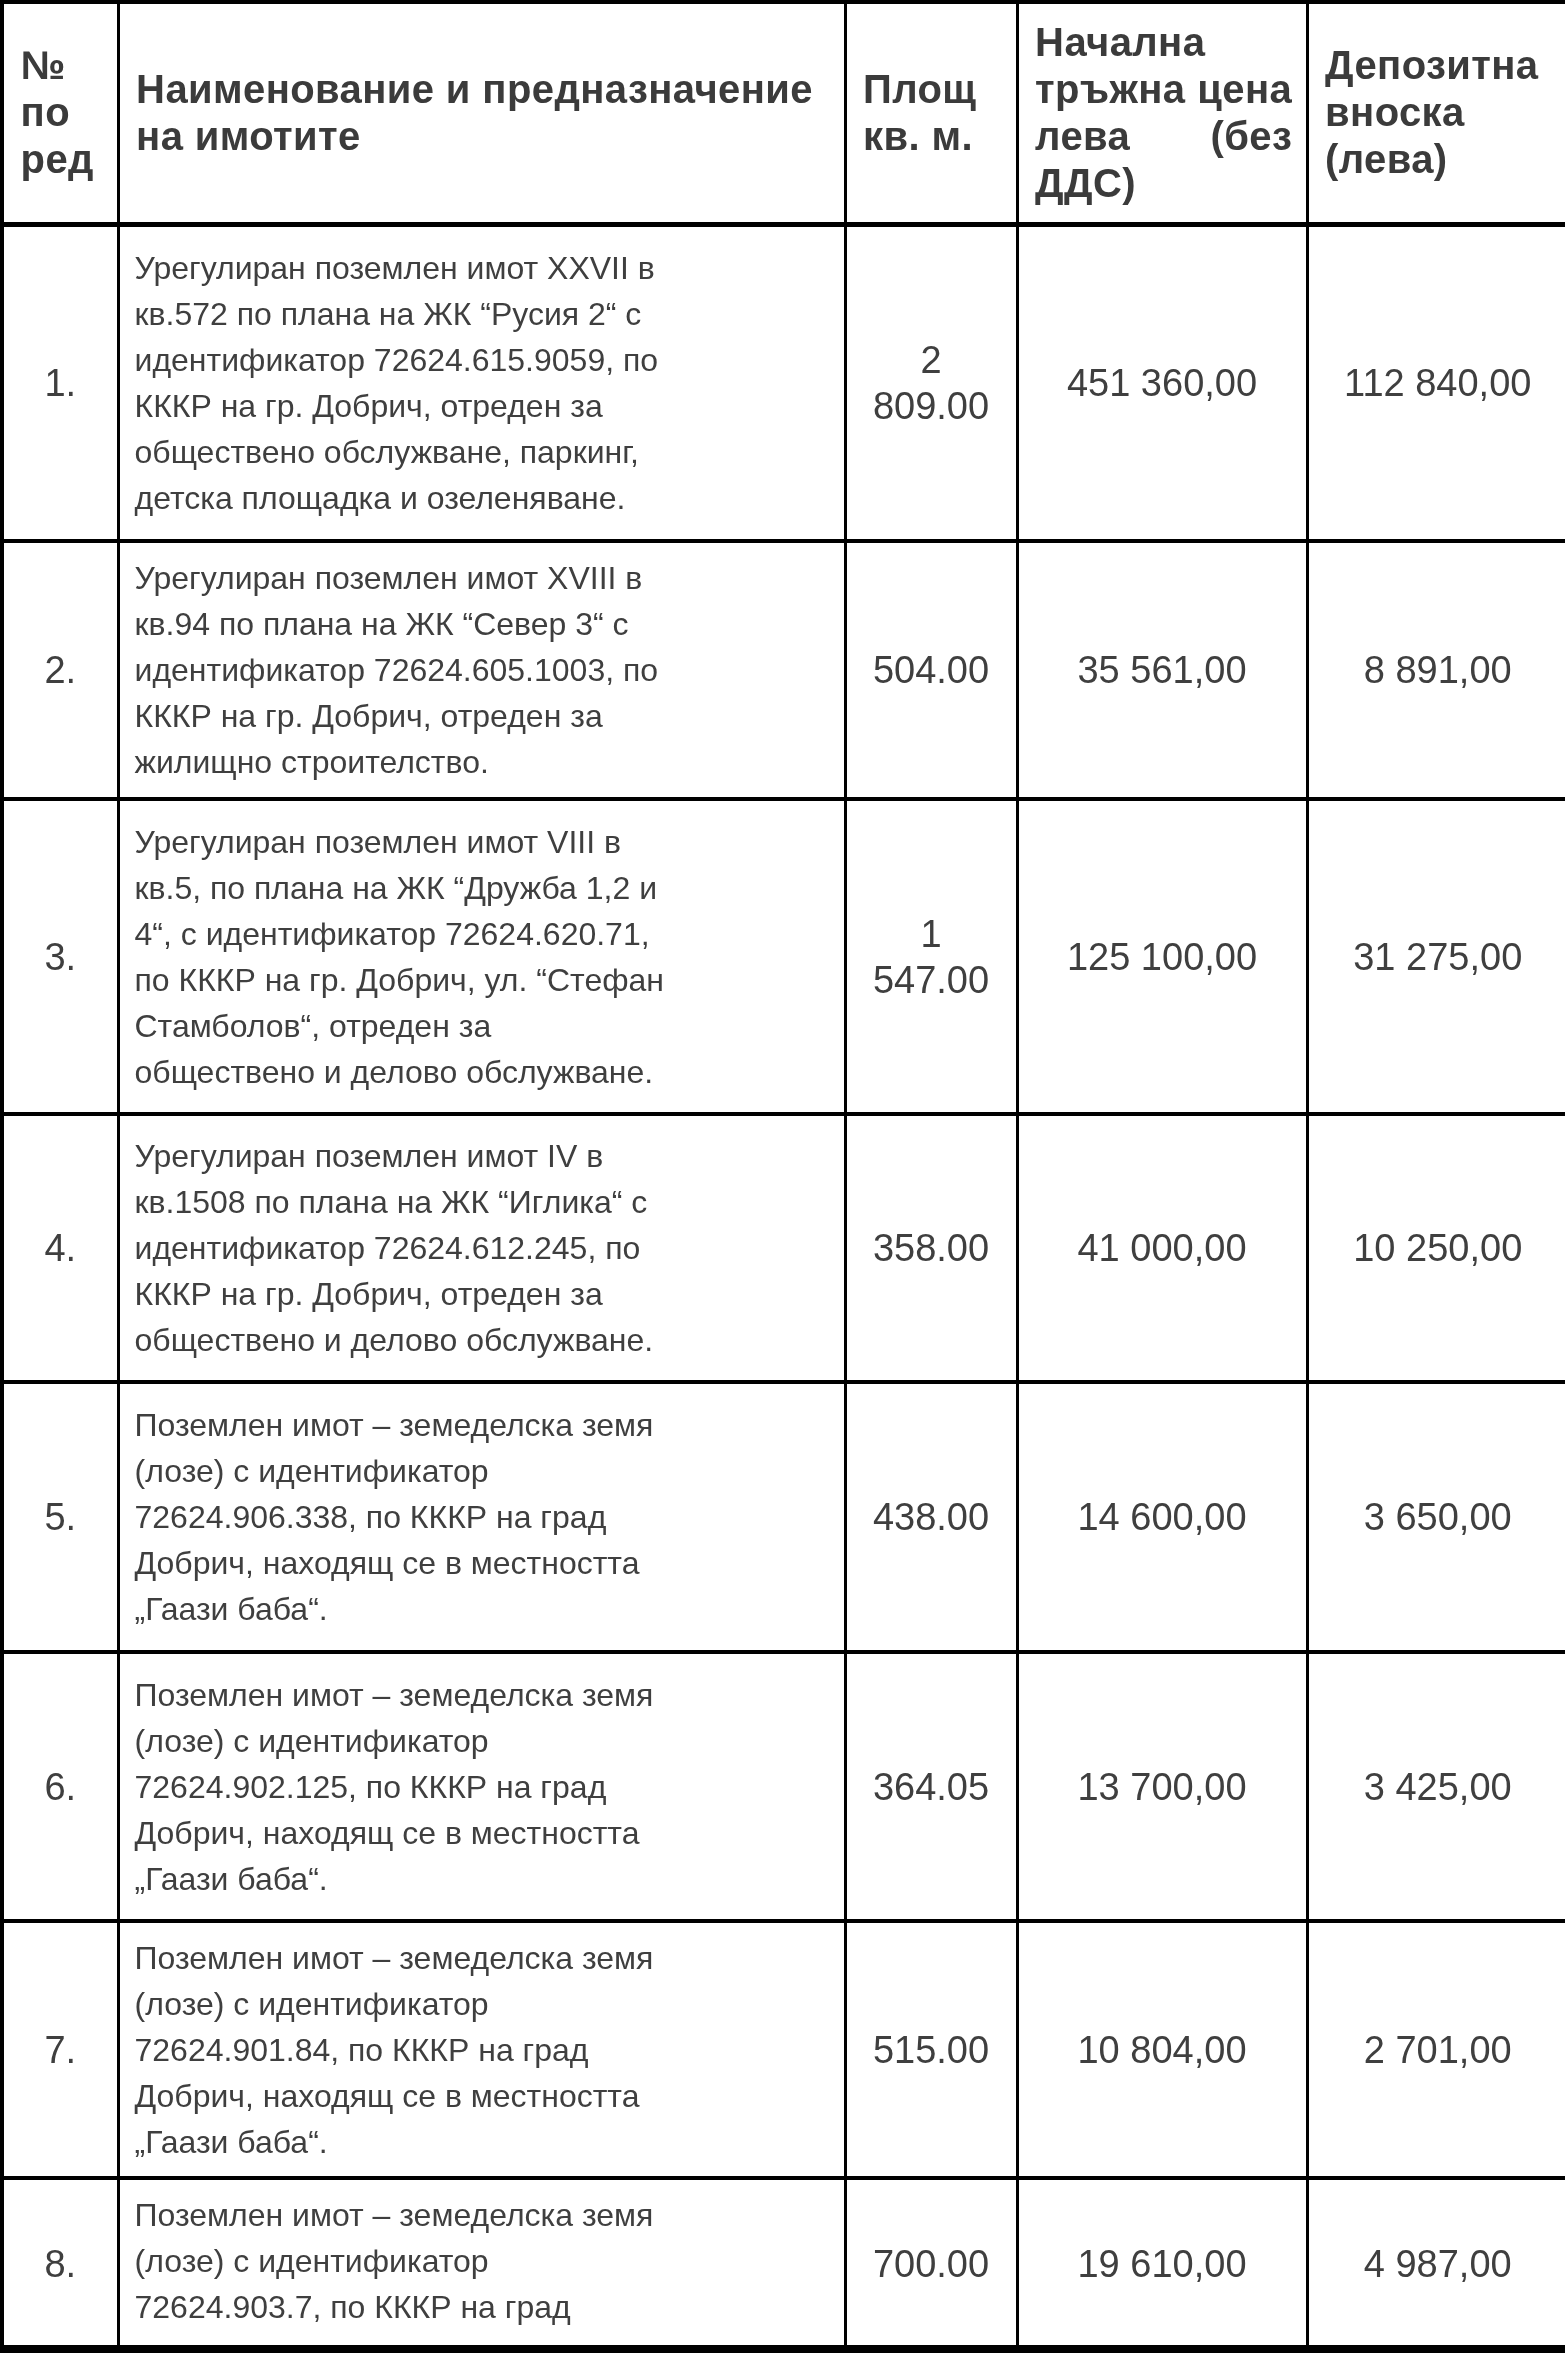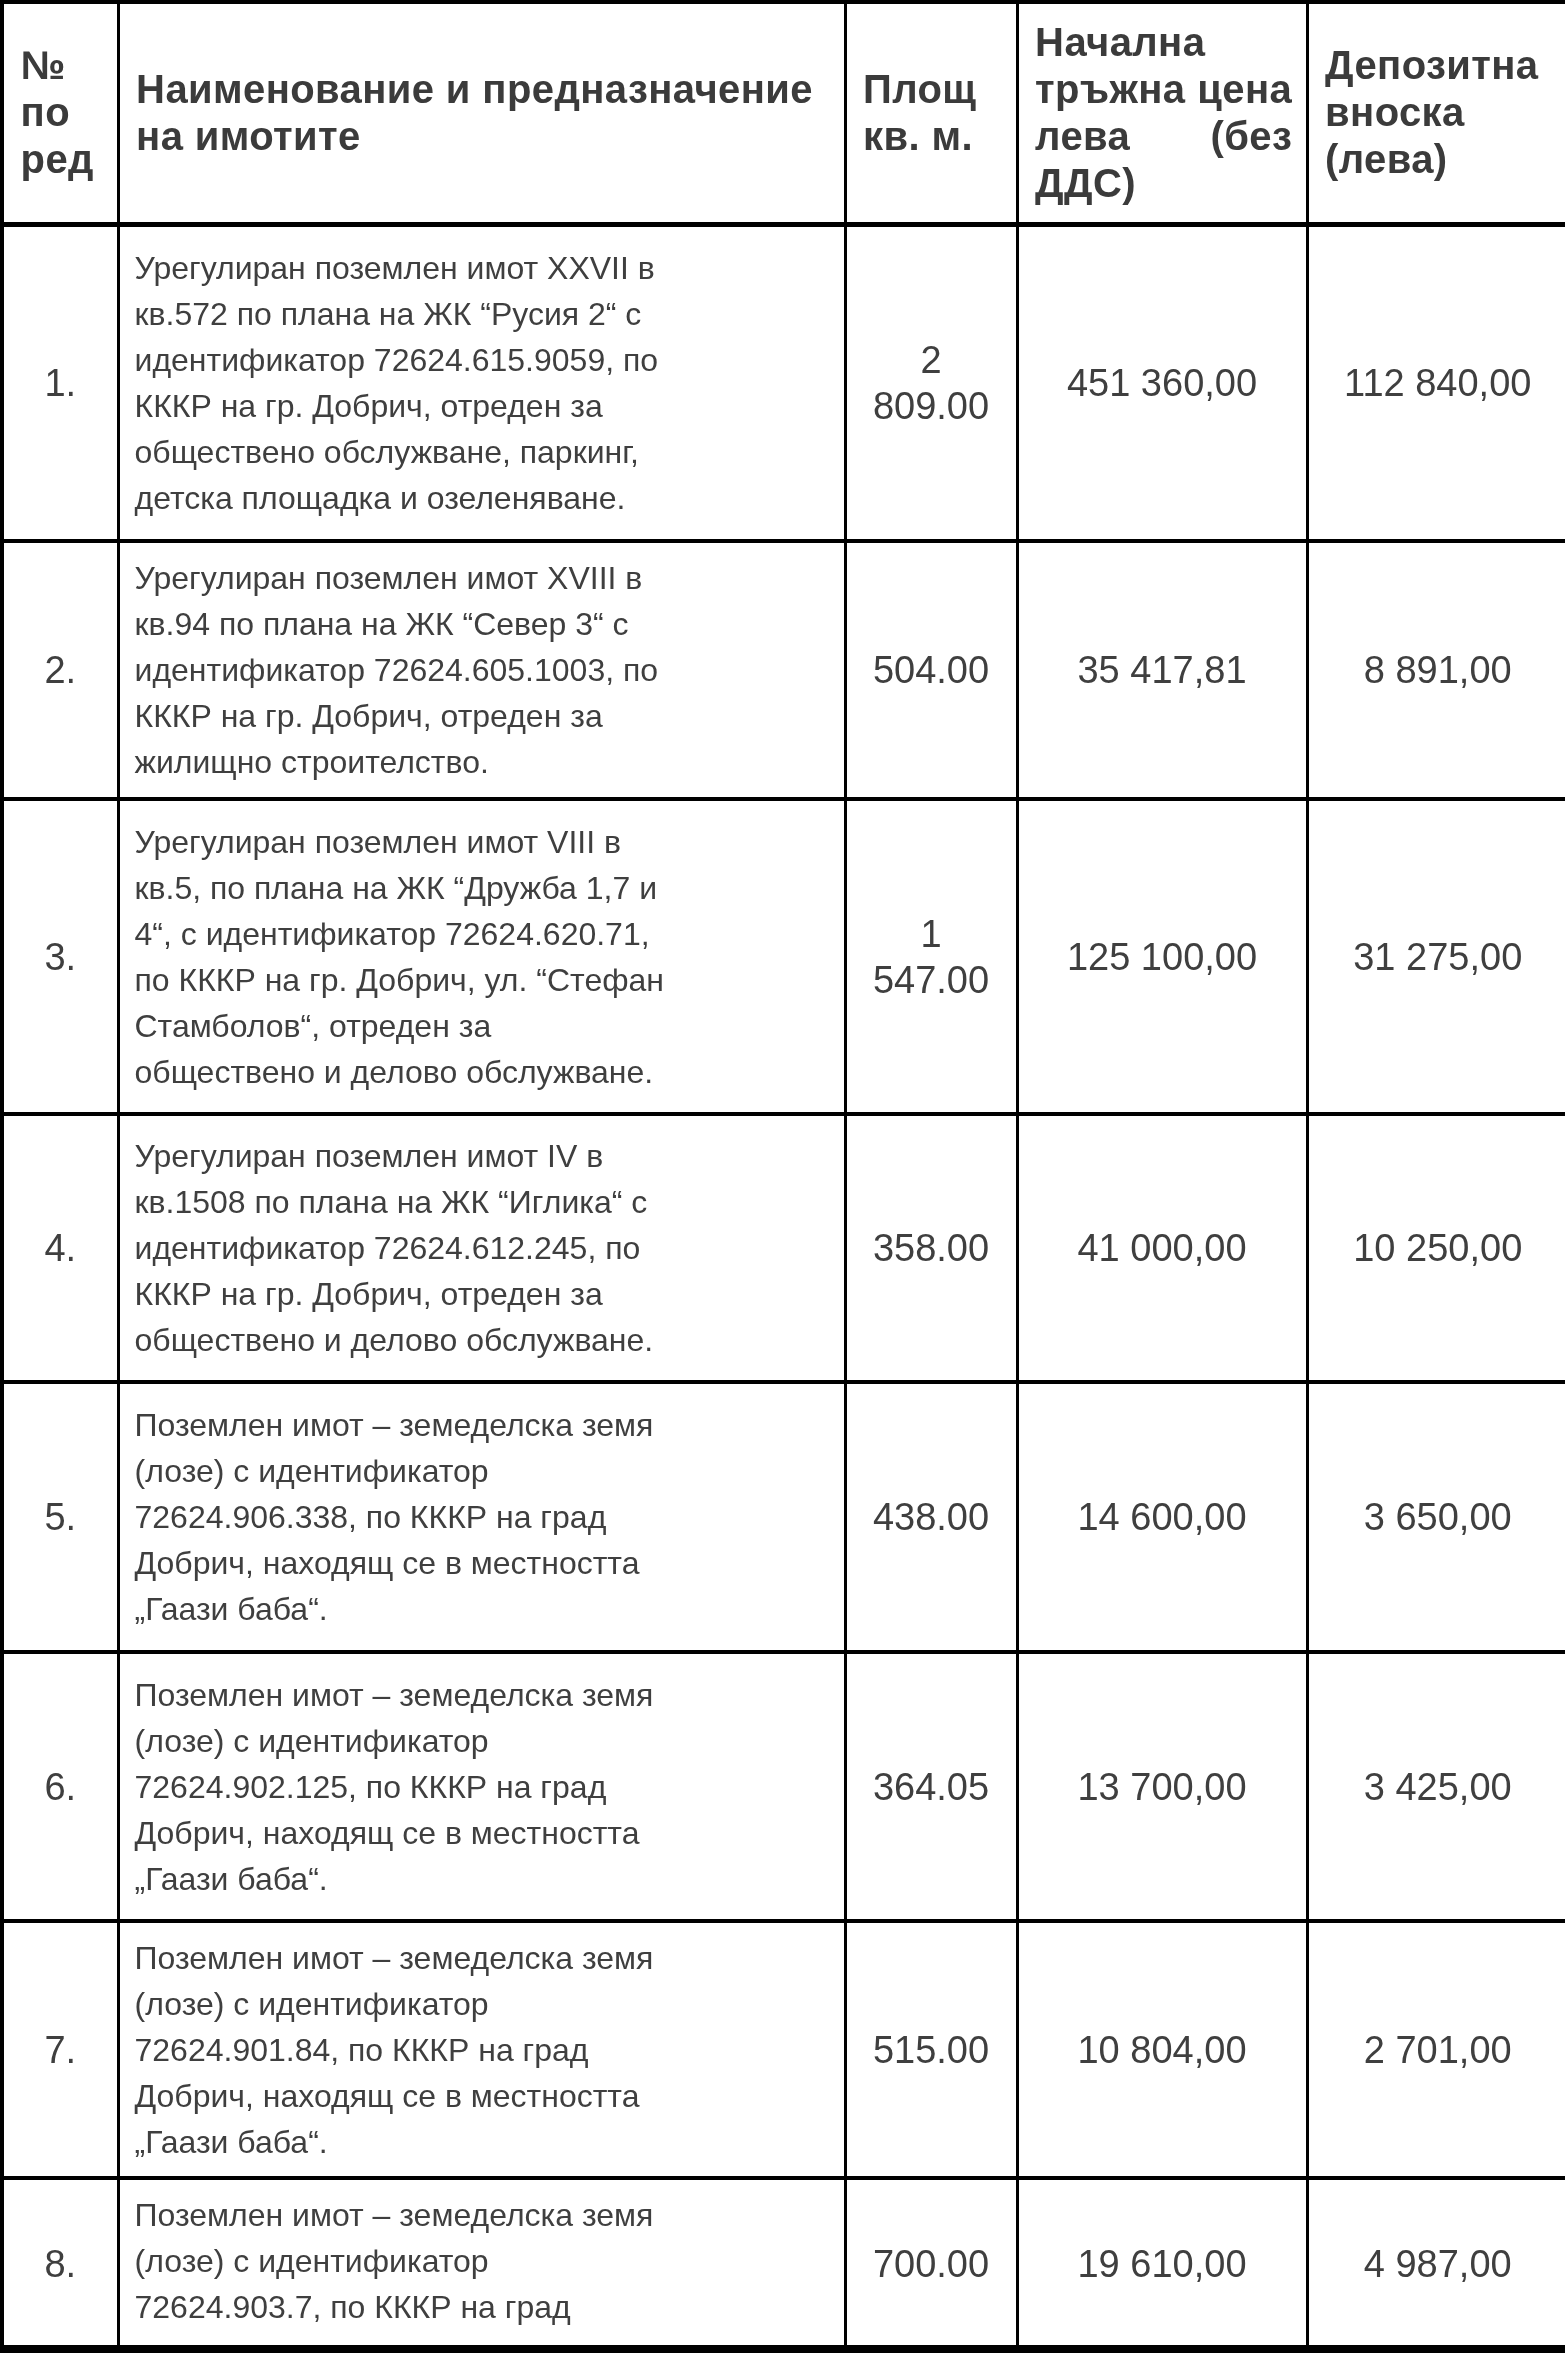--- a/index.html
+++ b/index.html
@@ -126,28 +126,28 @@
       </tr>
 
       <tr style="height:258px">
         <td class="cell-num">2.</td>
         <td class="cell-desc">Урегулиран поземлен имот XVIII в
 кв.94 по плана на ЖК “Север 3“ с
 идентификатор 72624.605.1003, по
 КККР на гр. Добрич, отреден за
 жилищно строителство.</td>
         <td class="cell-money">504.00</td>
-        <td class="cell-money">35 417,81</td>
+        <td class="cell-money">35 561,00</td>
         <td class="cell-money">8 891,00</td>
       </tr>
 
       <tr style="height:315px">
         <td class="cell-num">3.</td>
         <td class="cell-desc">Урегулиран поземлен имот VIII в
-кв.5, по плана на ЖК “Дружба 1,7 и
+кв.5, по плана на ЖК “Дружба 1,2 и
 4“, с идентификатор 72624.620.71,
 по КККР на гр. Добрич, ул. “Стефан
 Стамболов“, отреден за
 обществено и делово обслужване.</td>
         <td class="cell-money">1
 547.00</td>
         <td class="cell-money">125 100,00</td>
         <td class="cell-money">31 275,00</td>
       </tr>
 

